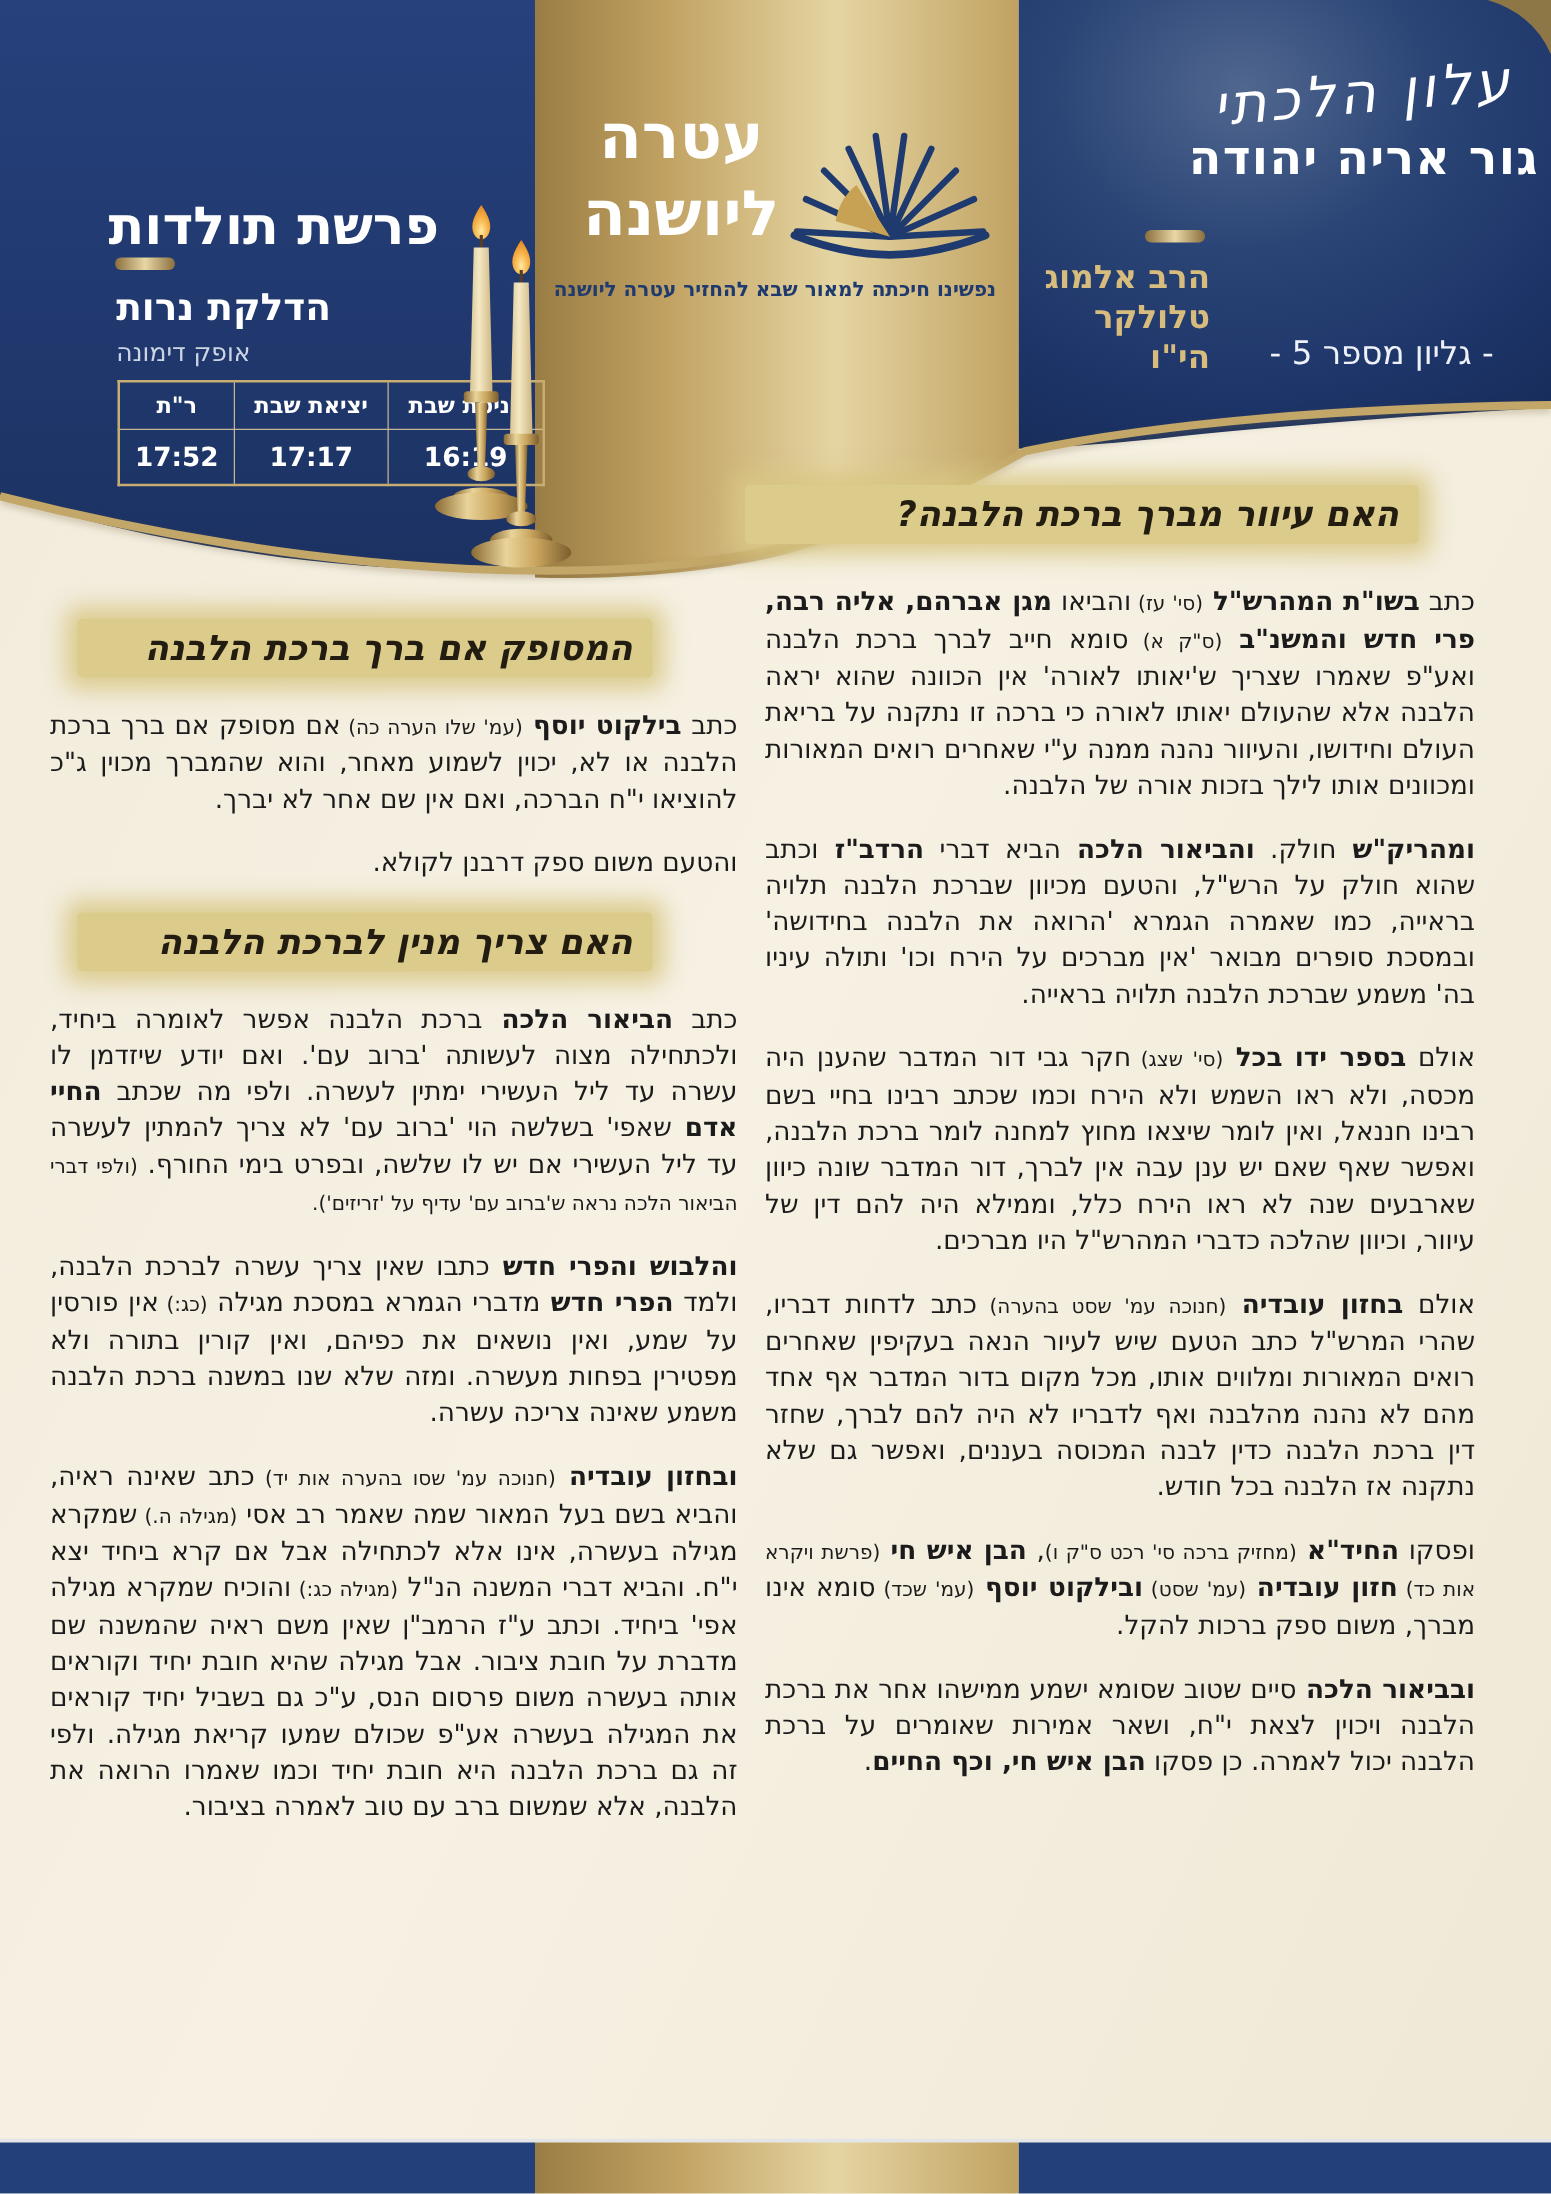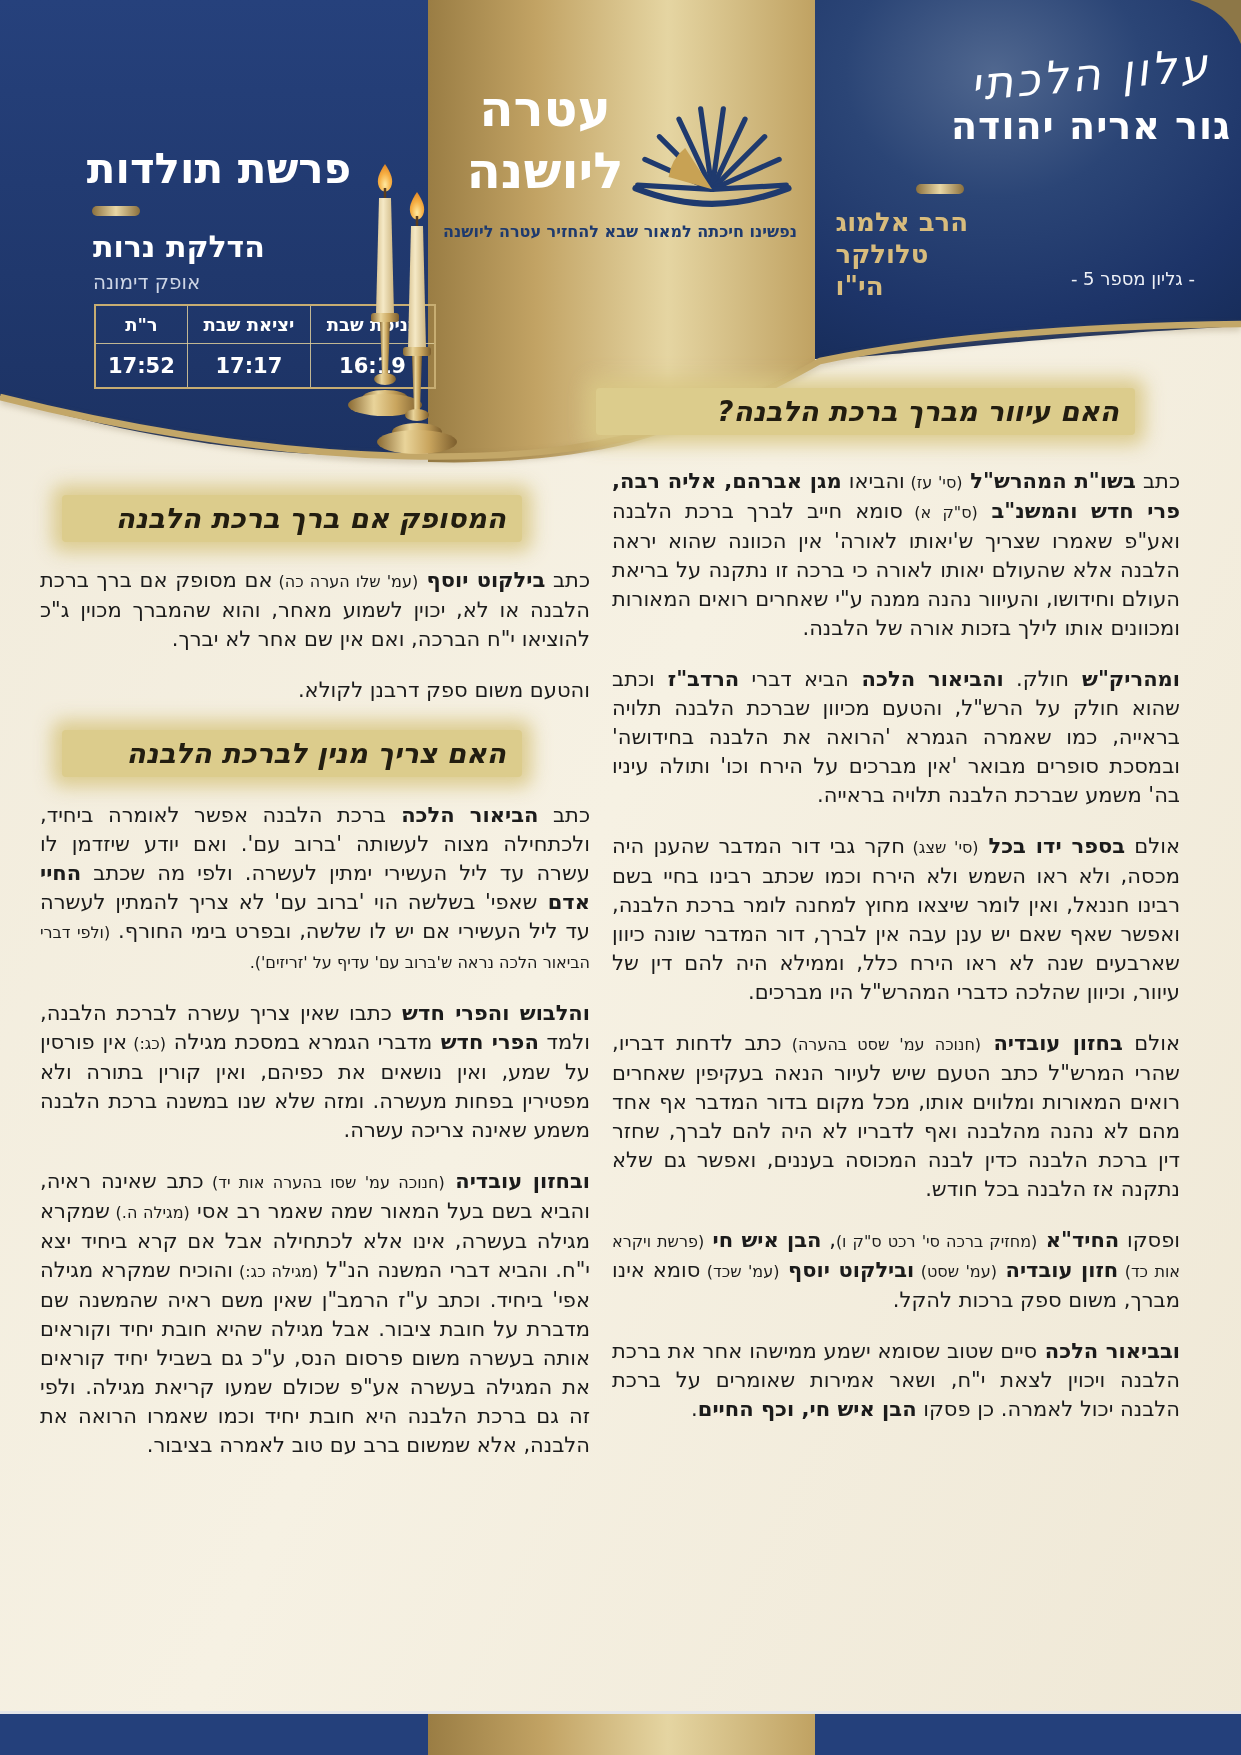--- a/index.html
+++ b/index.html
@@ -10,30 +10,30 @@
   .abs{position:absolute;}
   
   .masthead-script{right:30px;top:48px;color:#ffffff;font-size:45px;font-style:italic;
       letter-spacing:3px;transform:rotate(-5deg);direction:rtl;font-weight:500;}
   .masthead-title{right:10px;top:104px;color:#ffffff;font-size:38px;font-weight:bold;
       direction:rtl;letter-spacing:1px;}
   .gold-bar{width:48px;height:10px;border-radius:5px;
       background:linear-gradient(90deg,#8a6f3d,#e8d7a5 50%,#8a6f3d);}
   .masthead-divider{left:916px;top:184px;}
   .author-name{right:273px;top:206px;color:#d8bc7d;font-size:26px;line-height:32px;
-      font-weight:bold;text-align:left;direction:rtl;}
-  .issue-number{right:46px;top:268px;color:#eef1f7;font-size:18px;direction:rtl;margin-left:36px;}
+      font-weight:bold;text-align:right;direction:rtl;}
+  .issue-number{right:46px;top:268px;color:#eef1f7;font-size:26px;direction:rtl;margin-left:36px;}
   
   .logo-title{left:450px;top:78px;width:190px;text-align:center;color:#ffffff;
       font-size:50px;line-height:62px;font-weight:bold;direction:rtl;}
   .book-icon{left:628px;top:86px;width:168px;height:124px;}
   .logo-tagline{left:428px;top:222px;width:384px;text-align:center;color:#1e3a6e;
       font-size:16px;font-weight:bold;direction:rtl;}
   
-  .parasha-title{left:68px;top:144px;width:302px;text-align:center;color:#ffffff;
+  .parasha-title{left:68px;top:156px;width:302px;text-align:center;color:#ffffff;
       font-size:42px;font-weight:bold;direction:rtl;}
   .parasha-divider{left:92px;top:206px;}
   .candle-lighting-title{left:93px;top:229px;color:#ffffff;font-size:30px;font-weight:bold;direction:rtl;}
   .location-label{left:93px;top:270px;color:#cdd5e5;font-size:20px;direction:rtl;}
   .times{left:94px;top:304px;width:342px;border-collapse:collapse;direction:rtl;
       border:2px solid #c7ad72;}
   .times th,.times td{border:1px solid rgba(222,206,155,.85);color:#ffffff;text-align:center;}
   .times th{height:35px;font-size:18px;font-weight:bold;}
   .times td{height:41px;font-size:21px;font-weight:bold;}
   .candles{left:333px;top:158px;width:132px;height:300px;z-index:5;}

